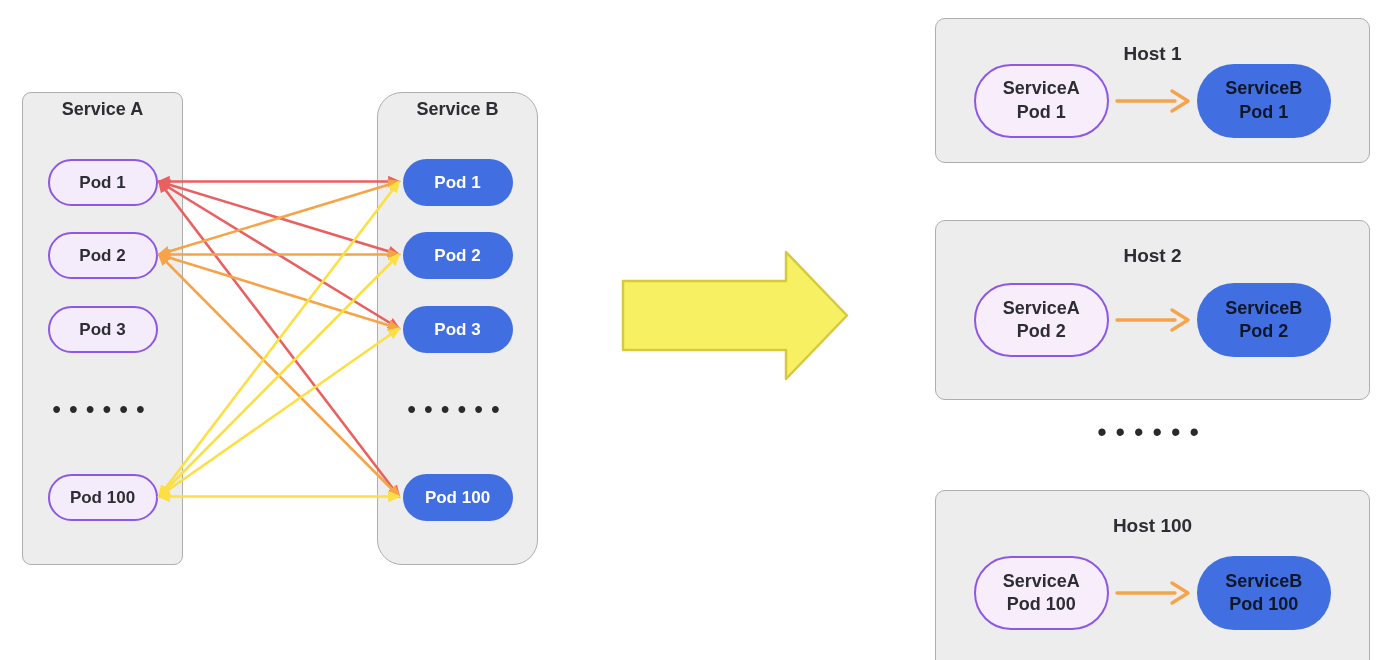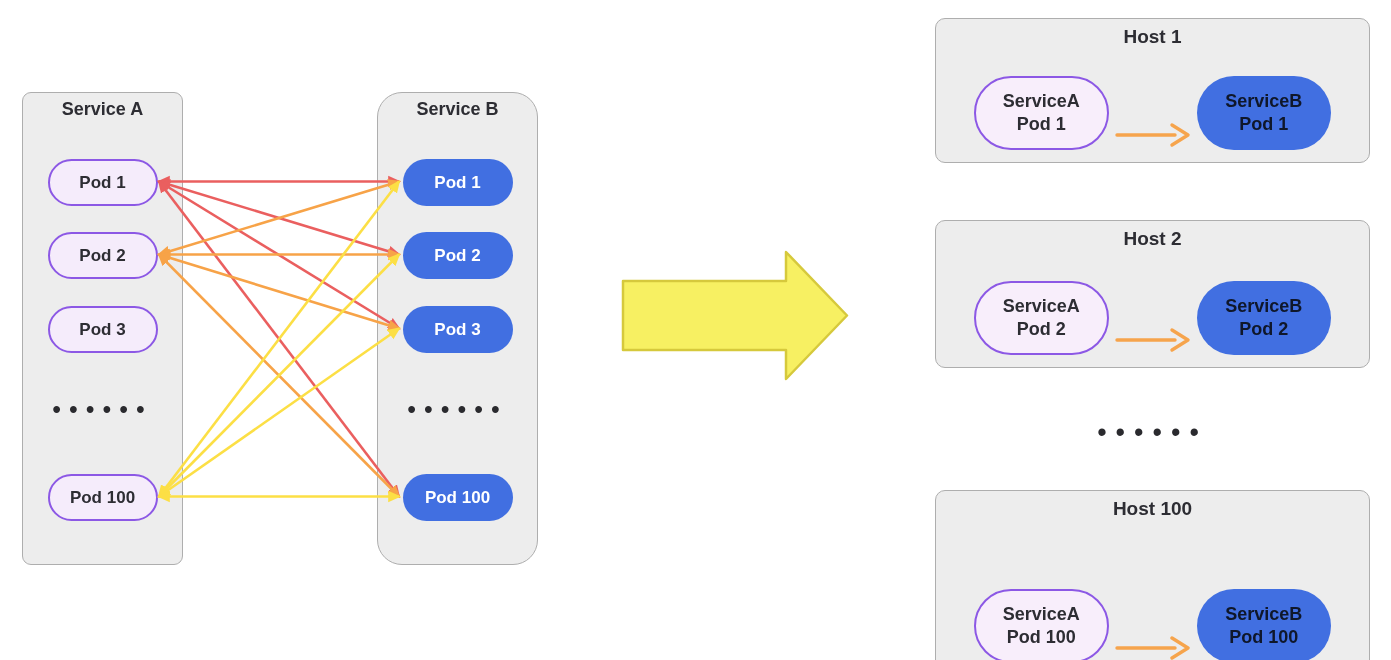--- a/index.html
+++ b/index.html
@@ -22,23 +22,23 @@
         text-align:center;line-height:1;}
   .panel-dots{left:0;right:0;top:304px;}
   .dots-right{left:935px;width:435px;top:419px;font-size:27px;letter-spacing:9px;}
 
   
   .overlay{position:absolute;left:0;top:0;width:1391px;height:660px;pointer-events:none;}
 
   
   .host-card{position:absolute;left:935px;width:435px;background:#ededed;
              border:1.5px solid #aeaeae;border-radius:10px;box-sizing:border-box;}
-  .host-title{margin-top:7px;text-align:center;font-size:19px;font-weight:700;color:#2d2d33;}
+  .host-title{margin-top:24px;text-align:center;font-size:19px;font-weight:700;color:#2d2d33;}
   .host-row{position:absolute;left:38px;right:38px;top:32px;bottom:12px;
-            display:flex;align-items:flex-end;justify-content:space-between;}
+            display:flex;align-items:center;justify-content:space-between;}
   .host-pod{width:136px;height:74px;border-radius:37px;display:flex;flex-direction:column;
             align-items:center;justify-content:center;font-size:18px;font-weight:700;
             line-height:1.3;box-sizing:border-box;text-align:center;}
   .host-pod-a{background:#f8eefb;border:2.5px solid #8c58e5;color:#2d2d33;}
   .host-pod-b{background:#416fe1;color:#0f172a;}
   .host-arrow{flex:0 0 auto;margin:0 4px;}
 </style>
 </head>
 <body>
 
@@ -77,21 +77,21 @@
           <svg class="host-arrow" width="80" height="30" viewBox="0 0 80 30">
             <line x1="4" y1="15" x2="62" y2="15" stroke="#f6a44c" stroke-width="3.4" stroke-linecap="round"></line>
             <path d="M 59 5 L 75 15 L 59 25" fill="none" stroke="#f6a44c" stroke-width="3.4" stroke-linecap="round" stroke-linejoin="round"></path>
           </svg>
           <div class="host-pod host-pod-b">
             <span>ServiceB</span>
             <span>Pod 1</span>
           </div>
         </div>
       </div>
-      <div class="host-card" style="top: 220px; height: 148px;">
+      <div class="host-card" style="top: 220px; height: 180px;">
         <div class="host-title">Host 2</div>
         <div class="host-row">
           <div class="host-pod host-pod-a">
             <span>ServiceA</span>
             <span>Pod 2</span>
           </div>
           <svg class="host-arrow" width="80" height="30" viewBox="0 0 80 30">
             <line x1="4" y1="15" x2="62" y2="15" stroke="#f6a44c" stroke-width="3.4" stroke-linecap="round"></line>
             <path d="M 59 5 L 75 15 L 59 25" fill="none" stroke="#f6a44c" stroke-width="3.4" stroke-linecap="round" stroke-linejoin="round"></path>
           </svg>

